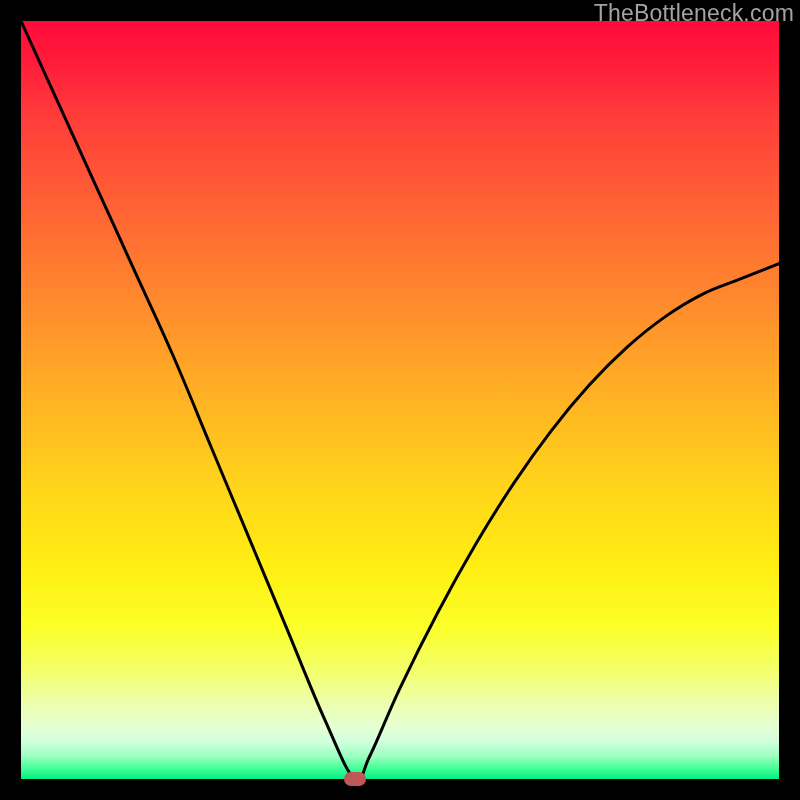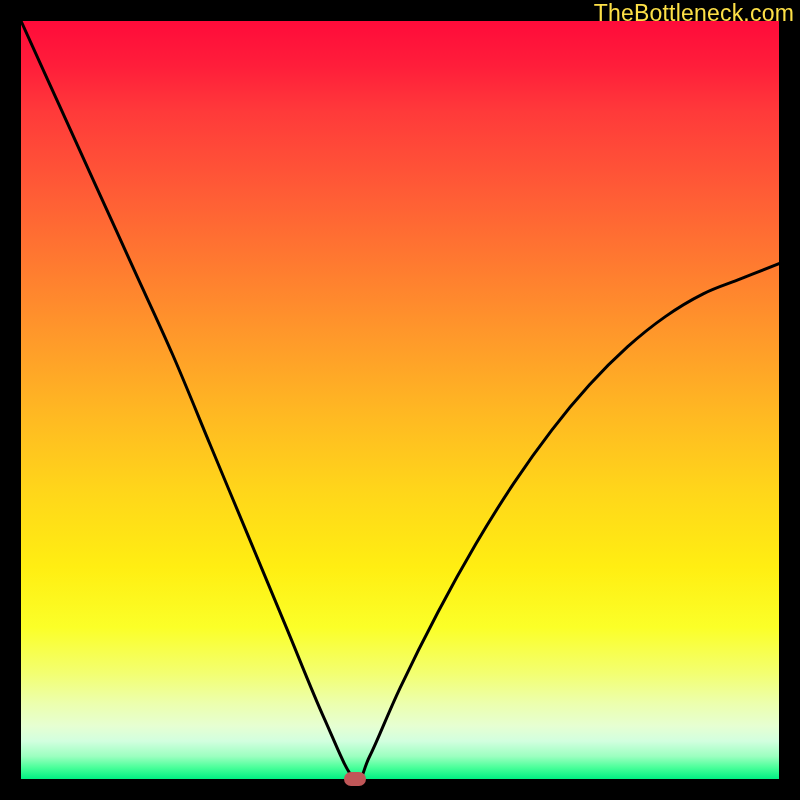--- a/index.html
+++ b/index.html
@@ -35,21 +35,21 @@
       #49ff9a 98.5%,
       #00ef82 100%
     );
   }
   .watermark {
     position: absolute;
     top: 0px;
     right: 6px;
     font-family: Arial, Helvetica, sans-serif;
     font-size: 23px;
-    color: #fde047;
+    color: #a3a3a3;
     letter-spacing: 0.2px;
     font-weight: 500;
     margin-left: 20px;
   }
   svg.curve {
     position: absolute;
     left: 0;
     top: 0;
     width: 758px;
     height: 758px;

